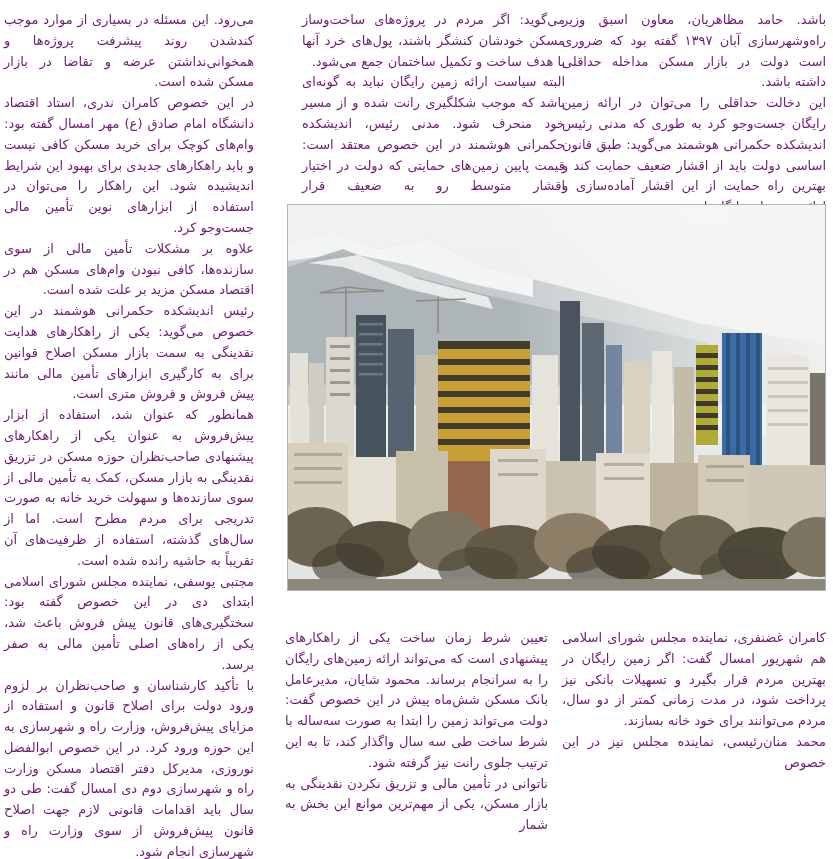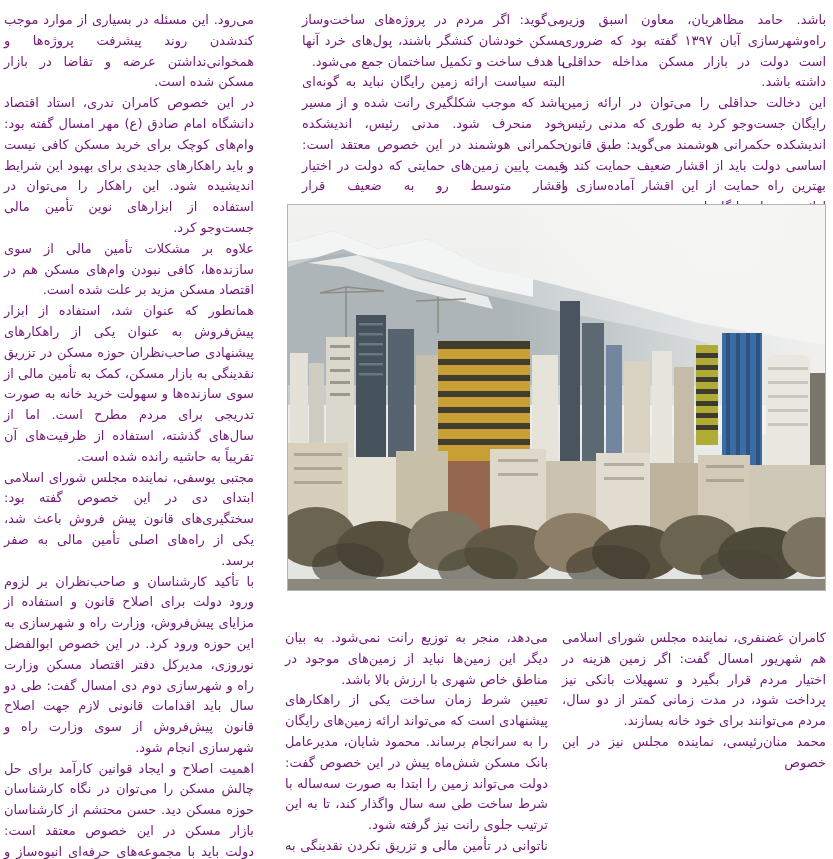--- a/index.html
+++ b/index.html
@@ -33,20 +33,21 @@
 </style>
 </head>
 <body>
 
 <div class="page">
 
   <div class="col" id="col-left">
     <p>می‌رود. این مسئله در بسیاری از موارد موجب کندشدن روند پیشرفت پروژه‌ها و همخوانی‌نداشتن عرضه و تقاضا در بازار مسکن شده است.</p>
     <p>در این خصوص کامران ندری، استاد اقتصاد دانشگاه امام صادق (ع) مهر امسال گفته بود: وام‌های کوچک برای خرید مسکن کافی نیست و باید راهکارهای جدیدی برای بهبود این شرایط اندیشیده شود. این راهکار را می‌توان در استفاده از ابزارهای نوین تأمین مالی جست‌وجو کرد.</p>
     <p>علاوه بر مشکلات تأمین مالی از سوی سازنده‌ها، کافی نبودن وام‌های مسکن هم در اقتصاد مسکن مزید بر علت شده است.</p>
+    <p>رئیس اندیشکده حکمرانی هوشمند در این خصوص می‌گوید: یکی از راهکارهای هدایت نقدینگی به سمت بازار مسکن اصلاح قوانین برای به کارگیری ابزارهای تأمین مالی مانند پیش فروش و فروش متری است.</p>
     <p>همانطور که عنوان شد، استفاده از ابزار پیش‌فروش به عنوان یکی از راهکارهای پیشنهادی صاحب‌نظران حوزه مسکن در تزریق نقدینگی به بازار مسکن، کمک به تأمین مالی از سوی سازنده‌ها و سهولت خرید خانه به صورت تدریجی برای مردم مطرح است. اما از سال‌های گذشته، استفاده از ظرفیت‌های آن تقریباً به حاشیه رانده شده است.</p>
     <p>مجتبی یوسفی، نماینده مجلس شورای اسلامی ابتدای دی در این خصوص گفته بود: سختگیری‌های قانون پیش فروش باعث شد، یکی از راه‌های اصلی تأمین مالی به صفر برسد.</p>
     <p>با تأکید کارشناسان و صاحب‌نظران بر لزوم ورود دولت برای اصلاح قانون و استفاده از مزایای پیش‌فروش، وزارت راه و شهرسازی به این حوزه ورود کرد. در این خصوص ابوالفضل نوروزی، مدیرکل دفتر اقتصاد مسکن وزارت راه و شهرسازی دوم دی امسال گفت: طی دو سال باید اقدامات قانونی لازم جهت اصلاح قانون پیش‌فروش از سوی وزارت راه و شهرسازی انجام شود.</p>
     <p>اهمیت اصلاح و ایجاد قوانین کارآمد برای حل چالش مسکن را می‌توان در نگاه کارشناسان حوزه مسکن دید. حسن محتشم از کارشناسان بازار مسکن در این خصوص معتقد است: دولت باید با مجموعه‌های حرفه‌ای انبوه‌ساز و سازنده، تعامل دقیق و برنامه‌ریزی شده برقرار کند.</p>
   </div>
 
   <div class="col" id="col-mid-t">
     <p>می‌گوید: اگر مردم در پروژه‌های ساخت‌وساز مسکن خودشان کنشگر باشند، پول‌های خرد آنها با هدف ساخت و تکمیل ساختمان جمع می‌شود.</p>
     <p class="cut">البته سیاست ارائه زمین رایگان نباید به گونه‌ای باشد که موجب شکلگیری رانت شده و از مسیر خود منحرف شود. مدنی رئیس، اندیشکده حکمرانی هوشمند در این خصوص معتقد است: قیمت پایین زمین‌های حمایتی که دولت در اختیار اقشار متوسط رو به ضعیف قرار</p>
   </div>
@@ -192,23 +193,22 @@
         <ellipse cx="60" cy="360" rx="36" ry="22" fill="#3f3b2e"></ellipse>
         <ellipse cx="190" cy="364" rx="40" ry="22" fill="#4a4536"></ellipse>
         <ellipse cx="320" cy="362" rx="42" ry="22" fill="#3f3b2e"></ellipse>
         <ellipse cx="452" cy="366" rx="40" ry="22" fill="#4a4536"></ellipse>
       </g>
       <rect x="0" y="374" width="537" height="11" fill="#8c887c"></rect>
     </svg>
   </div>
 
   <div class="col" id="col-mid-b">
-    <p>می‌دهد، منجر به توزیع رانت نمی‌شود. به بیان دیگر این زمین‌ها نباید از زمین‌های موجود در مناطق خاص شهری با ارزش بالا باشد.</p>
     <p>تعیین شرط زمان ساخت یکی از راهکارهای پیشنهادی است که می‌تواند ارائه زمین‌های رایگان را به سرانجام برساند. محمود شایان، مدیرعامل بانک مسکن شش‌ماه پیش در این خصوص گفت: دولت می‌تواند زمین را ابتدا به صورت سه‌ساله با شرط ساخت طی سه سال واگذار کند، تا به این ترتیب جلوی رانت نیز گرفته شود.</p>
     <p class="cut">ناتوانی در تأمین مالی و تزریق نکردن نقدینگی به بازار مسکن، یکی از مهم‌ترین موانع این بخش به شمار</p>
   </div>
 
   <div class="col" id="col-right-b">
-    <p>کامران غضنفری، نماینده مجلس شورای اسلامی هم شهریور امسال گفت: اگر زمین هزینه در اختیار مردم قرار بگیرد و تسهیلات بانکی نیز پرداخت شود، در مدت زمانی کمتر از دو سال، مردم می‌توانند برای خود خانه بسازند.</p>
+    <p>کامران غضنفری، نماینده مجلس شورای اسلامی هم شهریور امسال گفت: اگر زمین رایگان در بهترین مردم قرار بگیرد و تسهیلات بانکی نیز پرداخت شود، در مدت زمانی کمتر از دو سال، مردم می‌توانند برای خود خانه بسازند.</p>
     <p class="cut">محمد منان‌رئیسی، نماینده مجلس نیز در این خصوص</p>
   </div>
 
 </div>
 
 </body></html>

